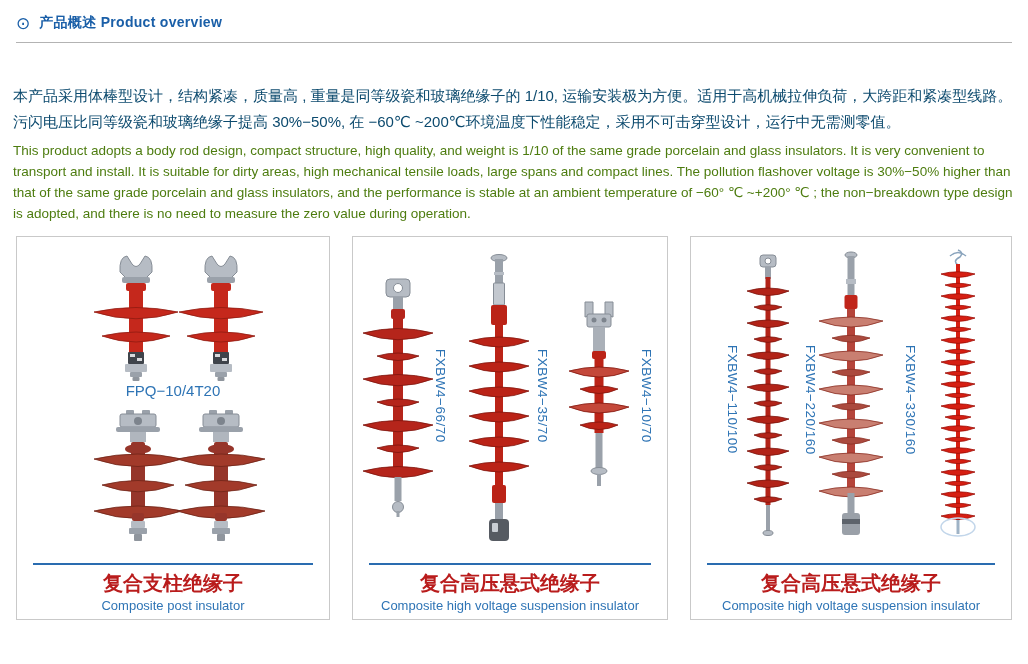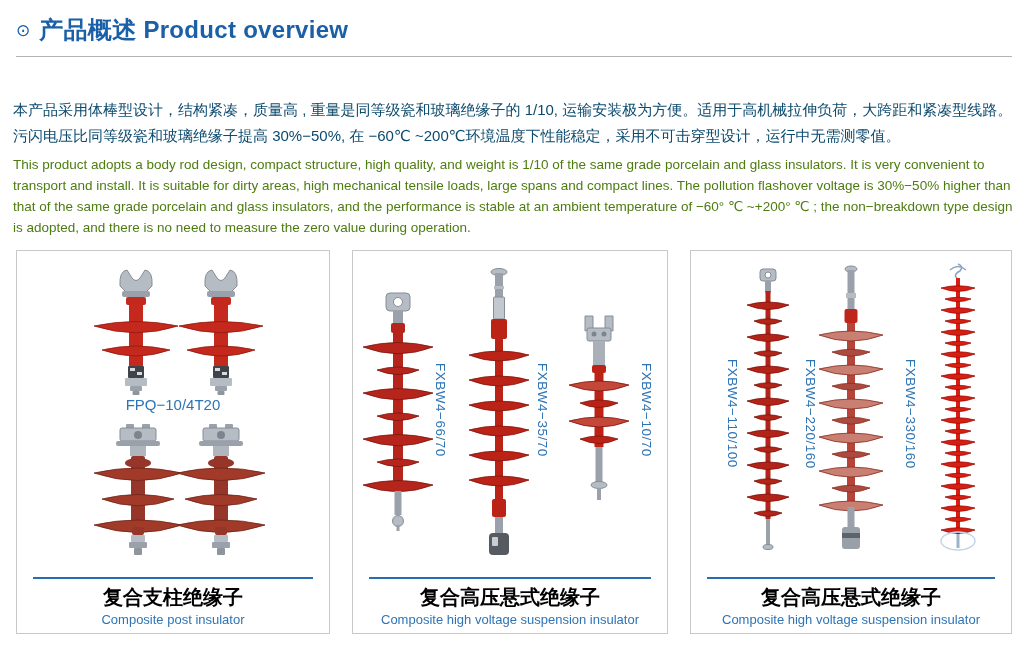--- a/index.html
+++ b/index.html
@@ -1,32 +1,32 @@
 <!DOCTYPE html>
 <html><head>
 <meta charset="utf-8">
 <style>
   html,body{margin:0;padding:0;background:#fff;}
   body{width:1028px;height:664px;overflow:hidden;font-family:"Liberation Sans","DejaVu Sans",sans-serif;}
   .hdr{display:flex;align-items:center;gap:9px;padding:14px 16px 0 16px;}
   .hdr-icon{color:#1a5fa8;font-size:17px;line-height:1;}
-  .hdr-title{margin:0;font-size:24px;font-weight:bold;color:#1a5fa8;letter-spacing:.3px;}
+  .hdr-title{margin:0;font-size:14px;font-weight:bold;color:#1a5fa8;letter-spacing:.3px;}
   .hdr-rule{margin:10px 16px 0 16px;border:none;border-top:1px solid #b3b3b3;}
   .p-zh{margin:40px 14px 0 13px;font-size:15px;line-height:26px;color:#0c4a6e;}
   .p-en{margin:5px 14px 0 13px;font-size:13.5px;line-height:21px;color:#4d7c0f;}
   .panels{display:flex;justify-content:space-between;margin:12px 16px 0 16px;}
   .panel{position:relative;box-sizing:border-box;height:384px;border:1px solid #c9c9c9;background:#fff;}
   .panel.w1{width:314px;}
   .panel.w2{width:316px;}
   .panel.w3{width:322px;}
   .fig{position:absolute;display:block;line-height:0;}
   .model-h{position:absolute;left:0;width:100%;text-align:center;color:#2e74b5;font-size:15px;}
   .model-v{position:absolute;writing-mode:vertical-rl;color:#2e74b5;font-size:13.5px;letter-spacing:.5px;}
   .pdiv{position:absolute;left:16px;right:16px;top:326px;height:2px;background:#2a6cb0;}
-  .tzh{position:absolute;top:333px;left:0;width:100%;text-align:center;margin:0;font-size:20px;font-weight:bold;color:#000000;}
+  .tzh{position:absolute;top:333px;left:0;width:100%;text-align:center;margin:0;font-size:20px;font-weight:bold;color:#b91c1c;}
   .ten{position:absolute;top:361px;left:0;width:100%;text-align:center;font-size:13px;color:#2e74b5;}
 </style>
 </head>
 <body>
 
 <header class="hdr">
   <span class="hdr-icon">⊙</span>
   <h1 class="hdr-title">产品概述 Product overview</h1>
 </header>
 <hr class="hdr-rule">

